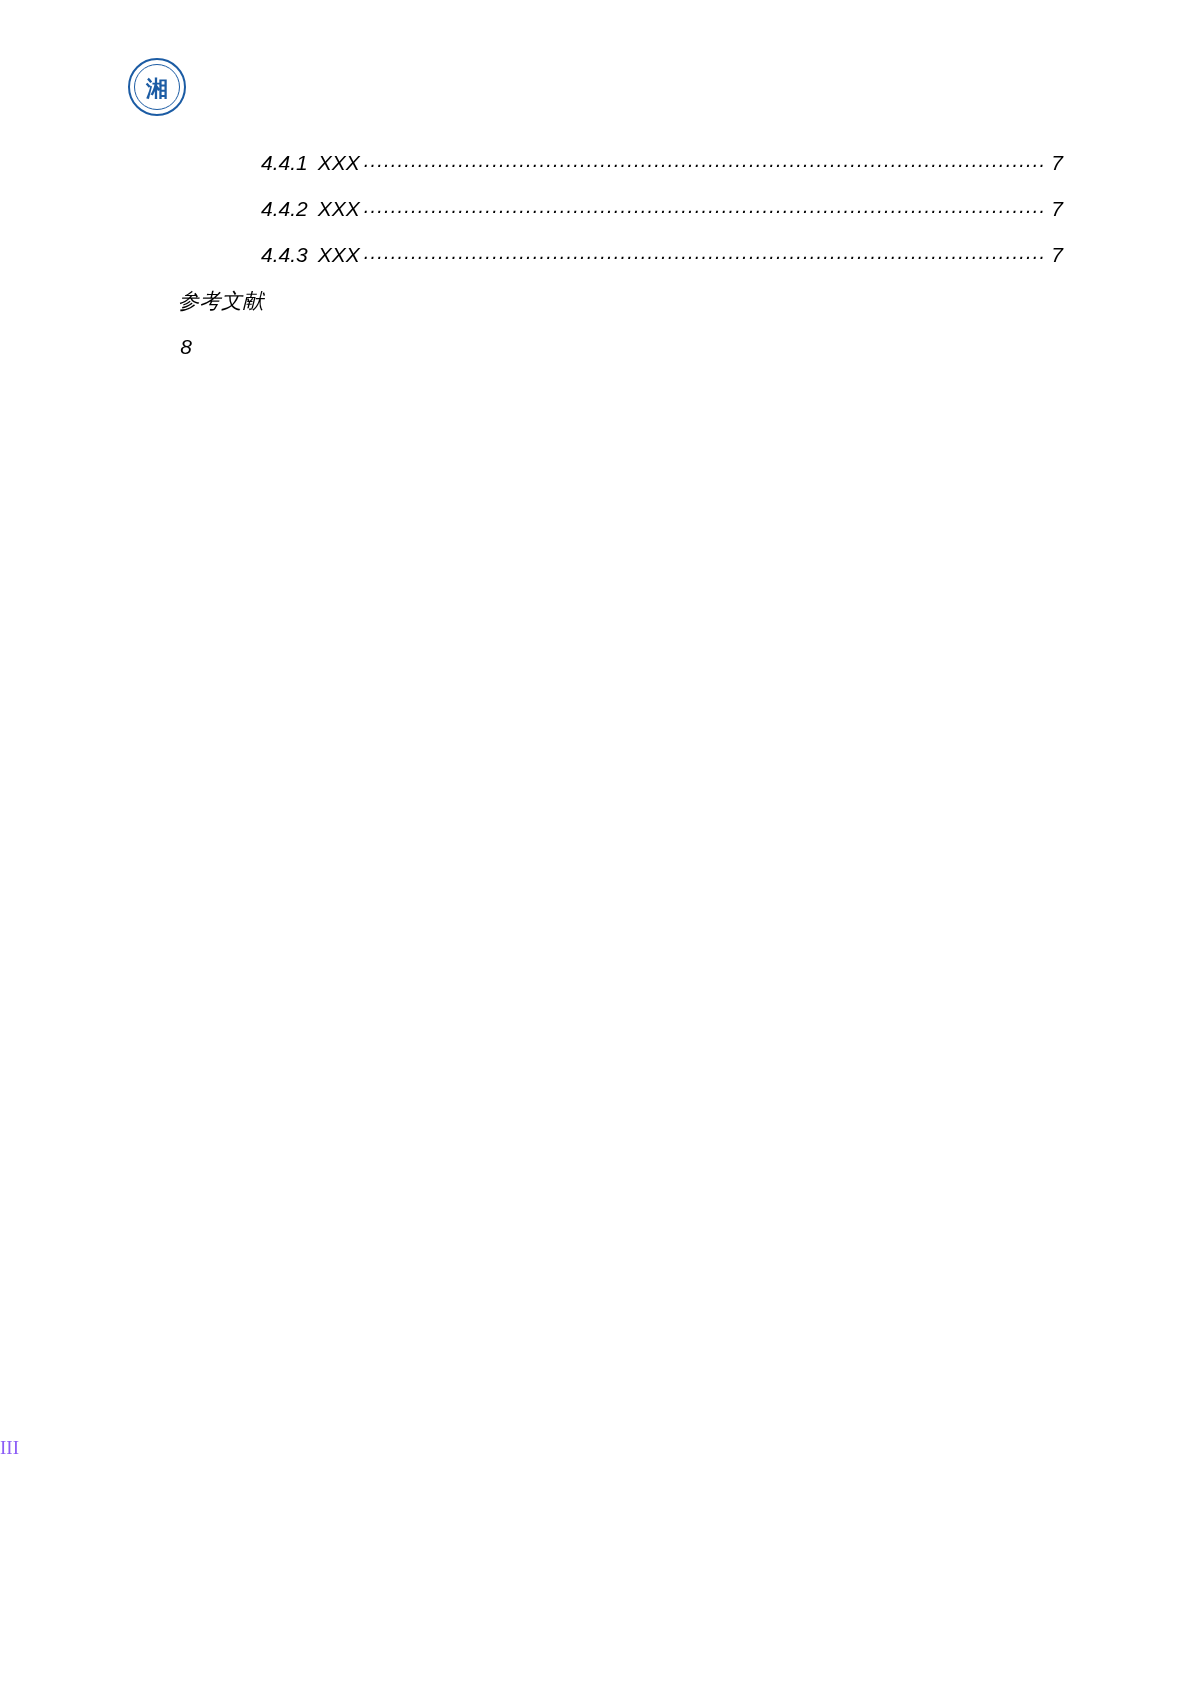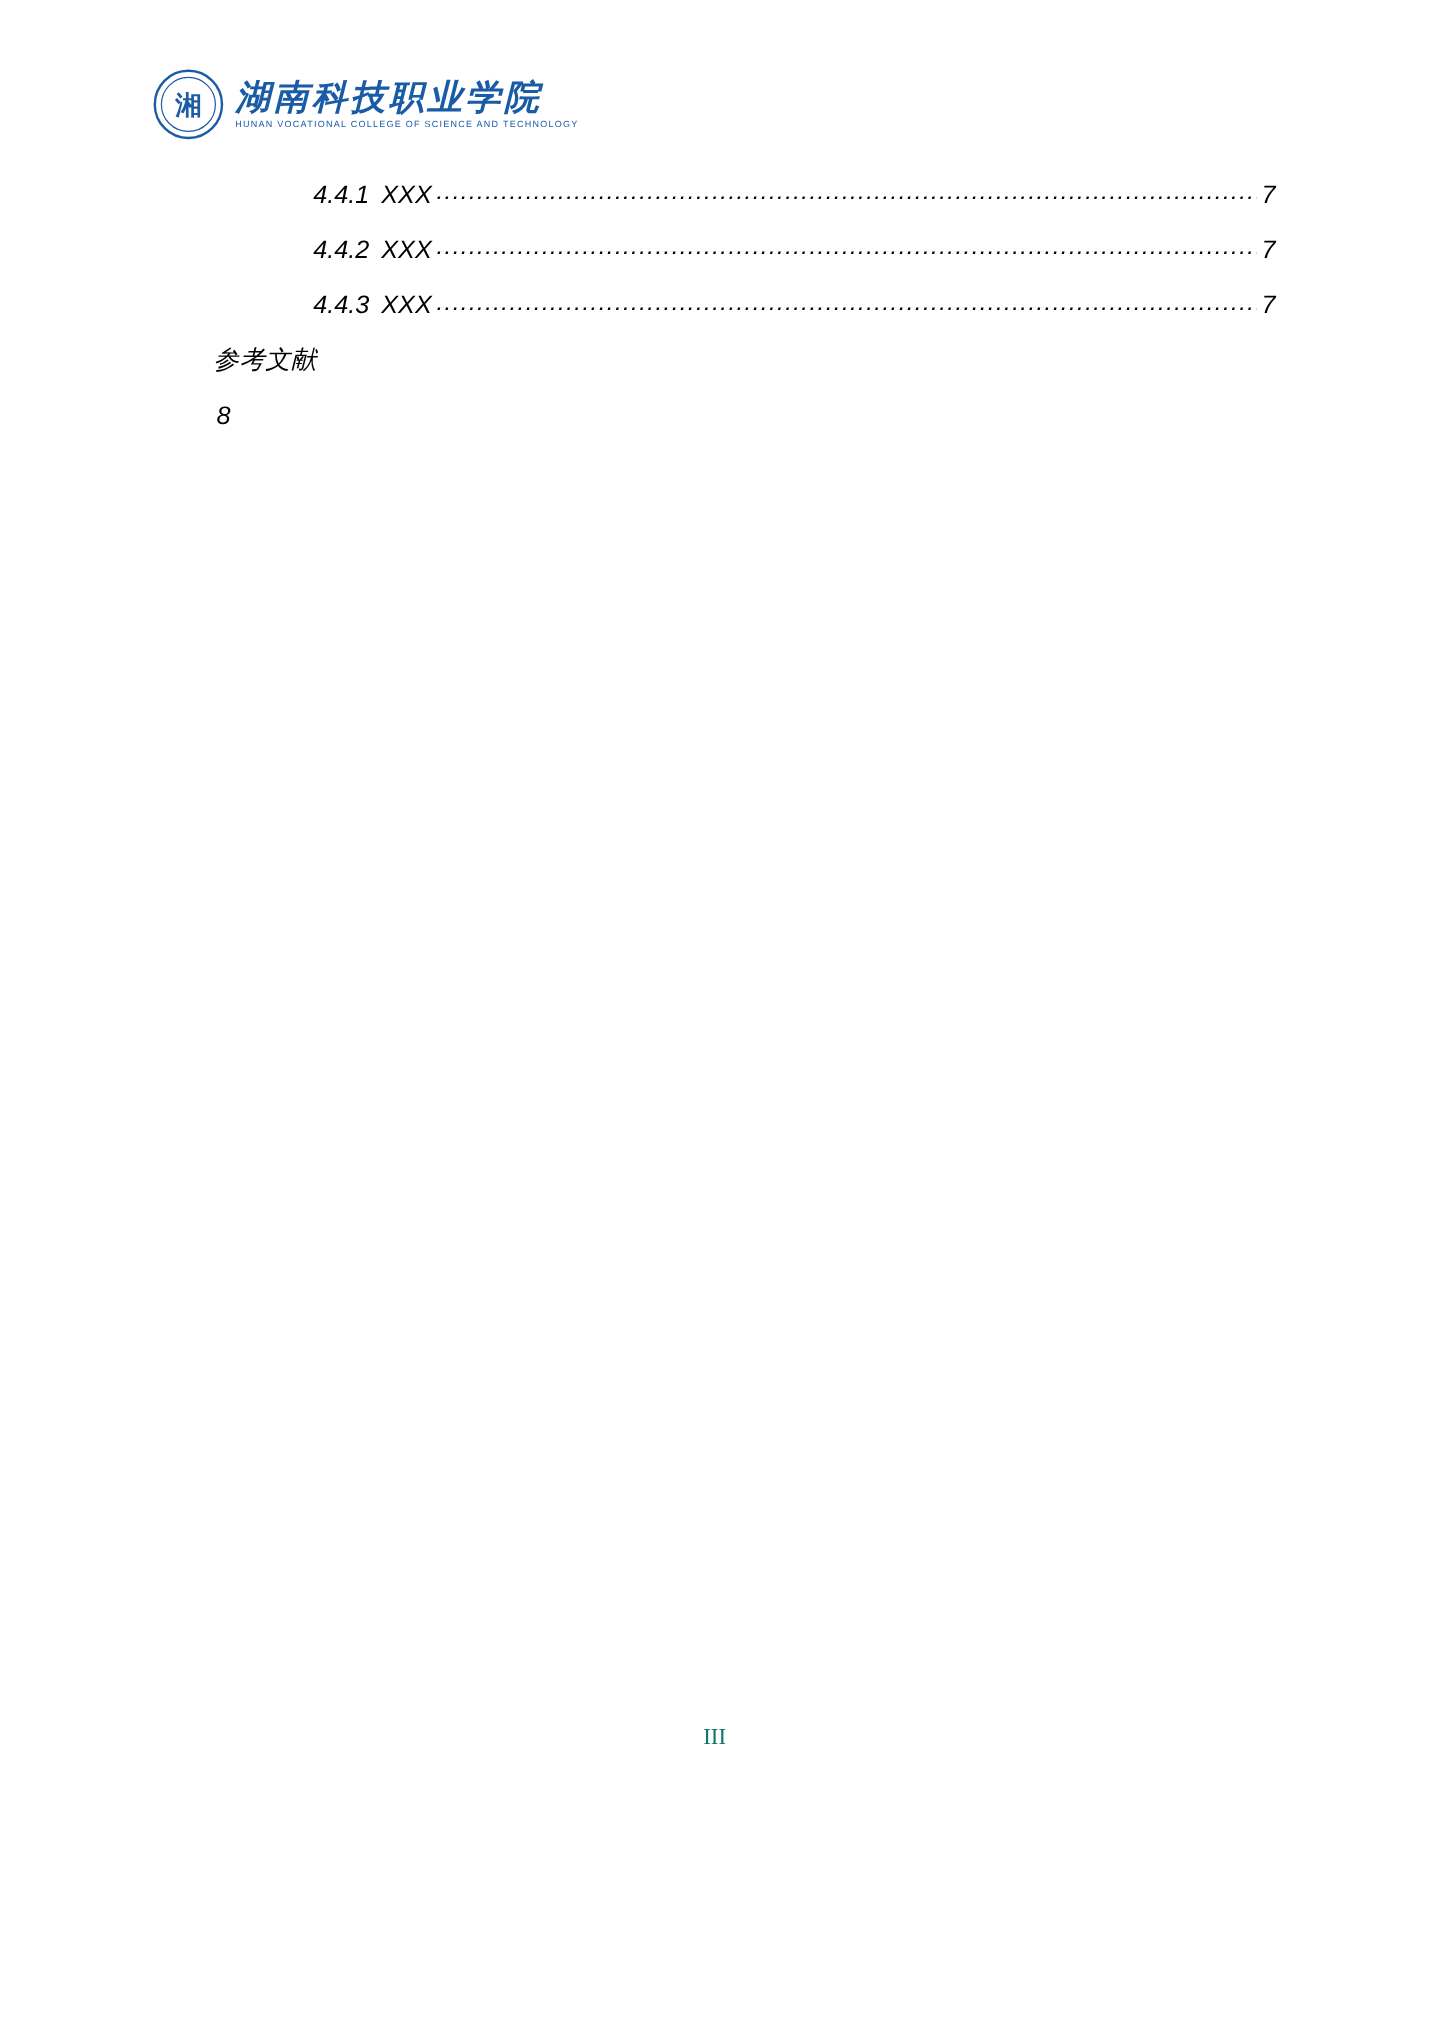--- a/index.html
+++ b/index.html
@@ -132,38 +132,34 @@
     text-align: right;
     min-width: 14px;
   }
 
   
   .footer {
     position: absolute;
     left: 0;
     right: 0;
     top: 1437px;
-    text-align: center;
+    text-align: left;
     font-family: "Liberation Serif", serif;
     font-size: 19px;
-    color: #0f766e;
+    color: #8b5cf6;
   }
 </style>
 </head>
 <body>
 
 <div class="page">
 
   <div class="header">
     <div class="logo-seal">
       <span>湘</span>
-    </div>
-    <div class="logo-text">
-      <div class="logo-cn">湖南科技职业学院</div>
-      <div class="logo-en">HUNAN VOCATIONAL COLLEGE OF SCIENCE AND TECHNOLOGY</div>
     </div>
   </div>
 
   <div class="toc">
 
     <div class="toc-row level3">
       <span class="toc-num">4.4.1</span>
       <span class="toc-title">XXX</span>
       <span class="toc-dots"></span>
       <span class="toc-page">7</span>

